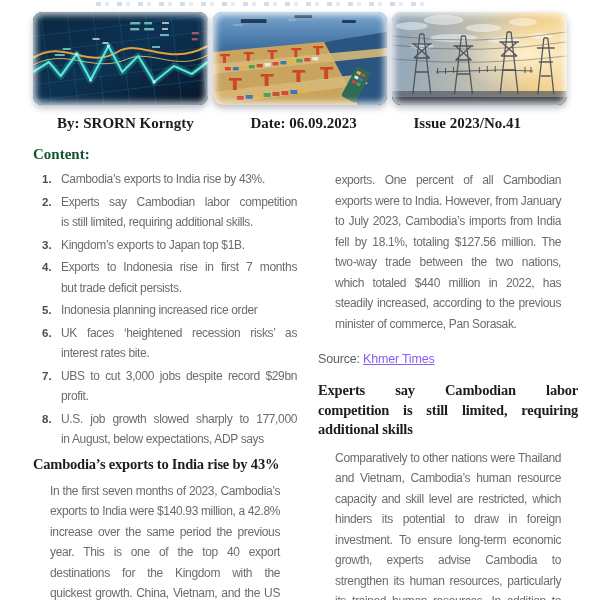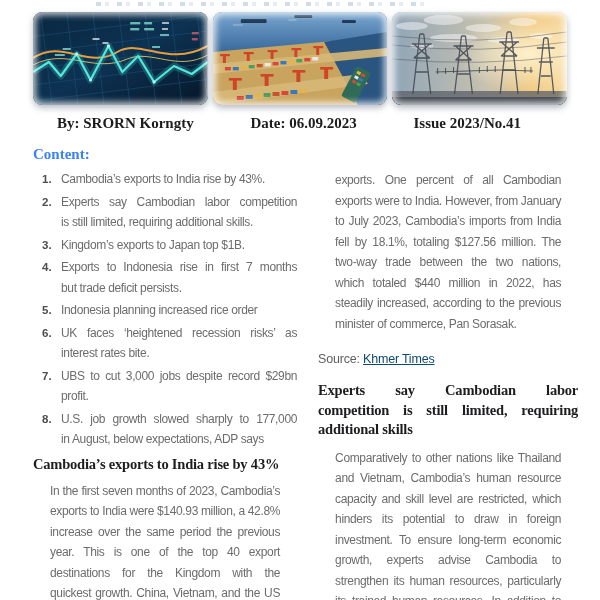--- a/index.html
+++ b/index.html
@@ -38,21 +38,21 @@
     font-family:"Liberation Serif",serif;font-weight:bold;
     font-size:15px;line-height:19px;color:#1c1c1c;
   }
   
   .columns{
     display:grid;grid-template-columns:1fr 1fr;column-gap:21px;
     margin:12px 33px 0;
   }
   .toc-label{
     font-family:"Liberation Serif",serif;font-weight:bold;
-    font-size:15px;line-height:18px;color:#3b82f6;margin-bottom:6px;
+    font-size:15px;line-height:18px;color:#14532d;margin-bottom:6px;
   }
   .toc{list-style:none;margin:0;padding:0;}
   .toc li{position:relative;padding-left:28px;margin-bottom:2px;}
   .toc .num{
     position:absolute;left:9px;top:0;
     font-weight:bold;font-size:11.5px;line-height:20.5px;color:#4e4e4e;
   }
   .line{
     font-size:12px;line-height:20.5px;letter-spacing:-0.35px;
     color:#6c6c6c;
@@ -70,21 +70,21 @@
   }
   .title-left{margin-top:5px;}
   .title-left .line{line-height:19px;}
   .para{margin:17px;}
   .para-left{margin-top:7px;}
   .para-right-1{margin-top:25px;}
   .source-line{
     margin-top:13px;font-size:12.5px;line-height:17px;color:#5f5f5f;
     letter-spacing:-0.2px;
   }
-  .source-line a{color:#0c4a6e;text-decoration:underline;cursor:pointer;}
+  .source-line a{color:#8b5cf6;text-decoration:underline;cursor:pointer;}
   .title-right{margin-top:13px;}
   .para-right-2{margin-top:8px;}
 </style>
 </head>
 <body>
 
 <div class="page">
 
   <div class="cutoff"></div>
 
@@ -358,21 +358,21 @@
         <span>Source:</span>
         <a>Khmer Times</a>
       </div>
 
       <h2 class="article-title title-right">
           <div class="line">Experts say Cambodian labor</div>
           <div class="line">competition is still limited, requiring</div>
           <div class="line ln-end">additional skills</div>
         </h2>
       <div class="para para-right-2">
-          <div class="line">Comparatively to other nations like Thailand</div>
+          <div class="line">Comparatively to other nations were Thailand</div>
           <div class="line">and Vietnam, Cambodia’s human resource</div>
           <div class="line">capacity and skill level are restricted, which</div>
           <div class="line">hinders its potential to draw in foreign</div>
           <div class="line">investment. To ensure long-term economic</div>
           <div class="line">growth, experts advise Cambodia to</div>
           <div class="line">strengthen its human resources, particularly</div>
           <div class="line">its trained human resources. In addition to</div>
         </div>
     </div>
   </div>

